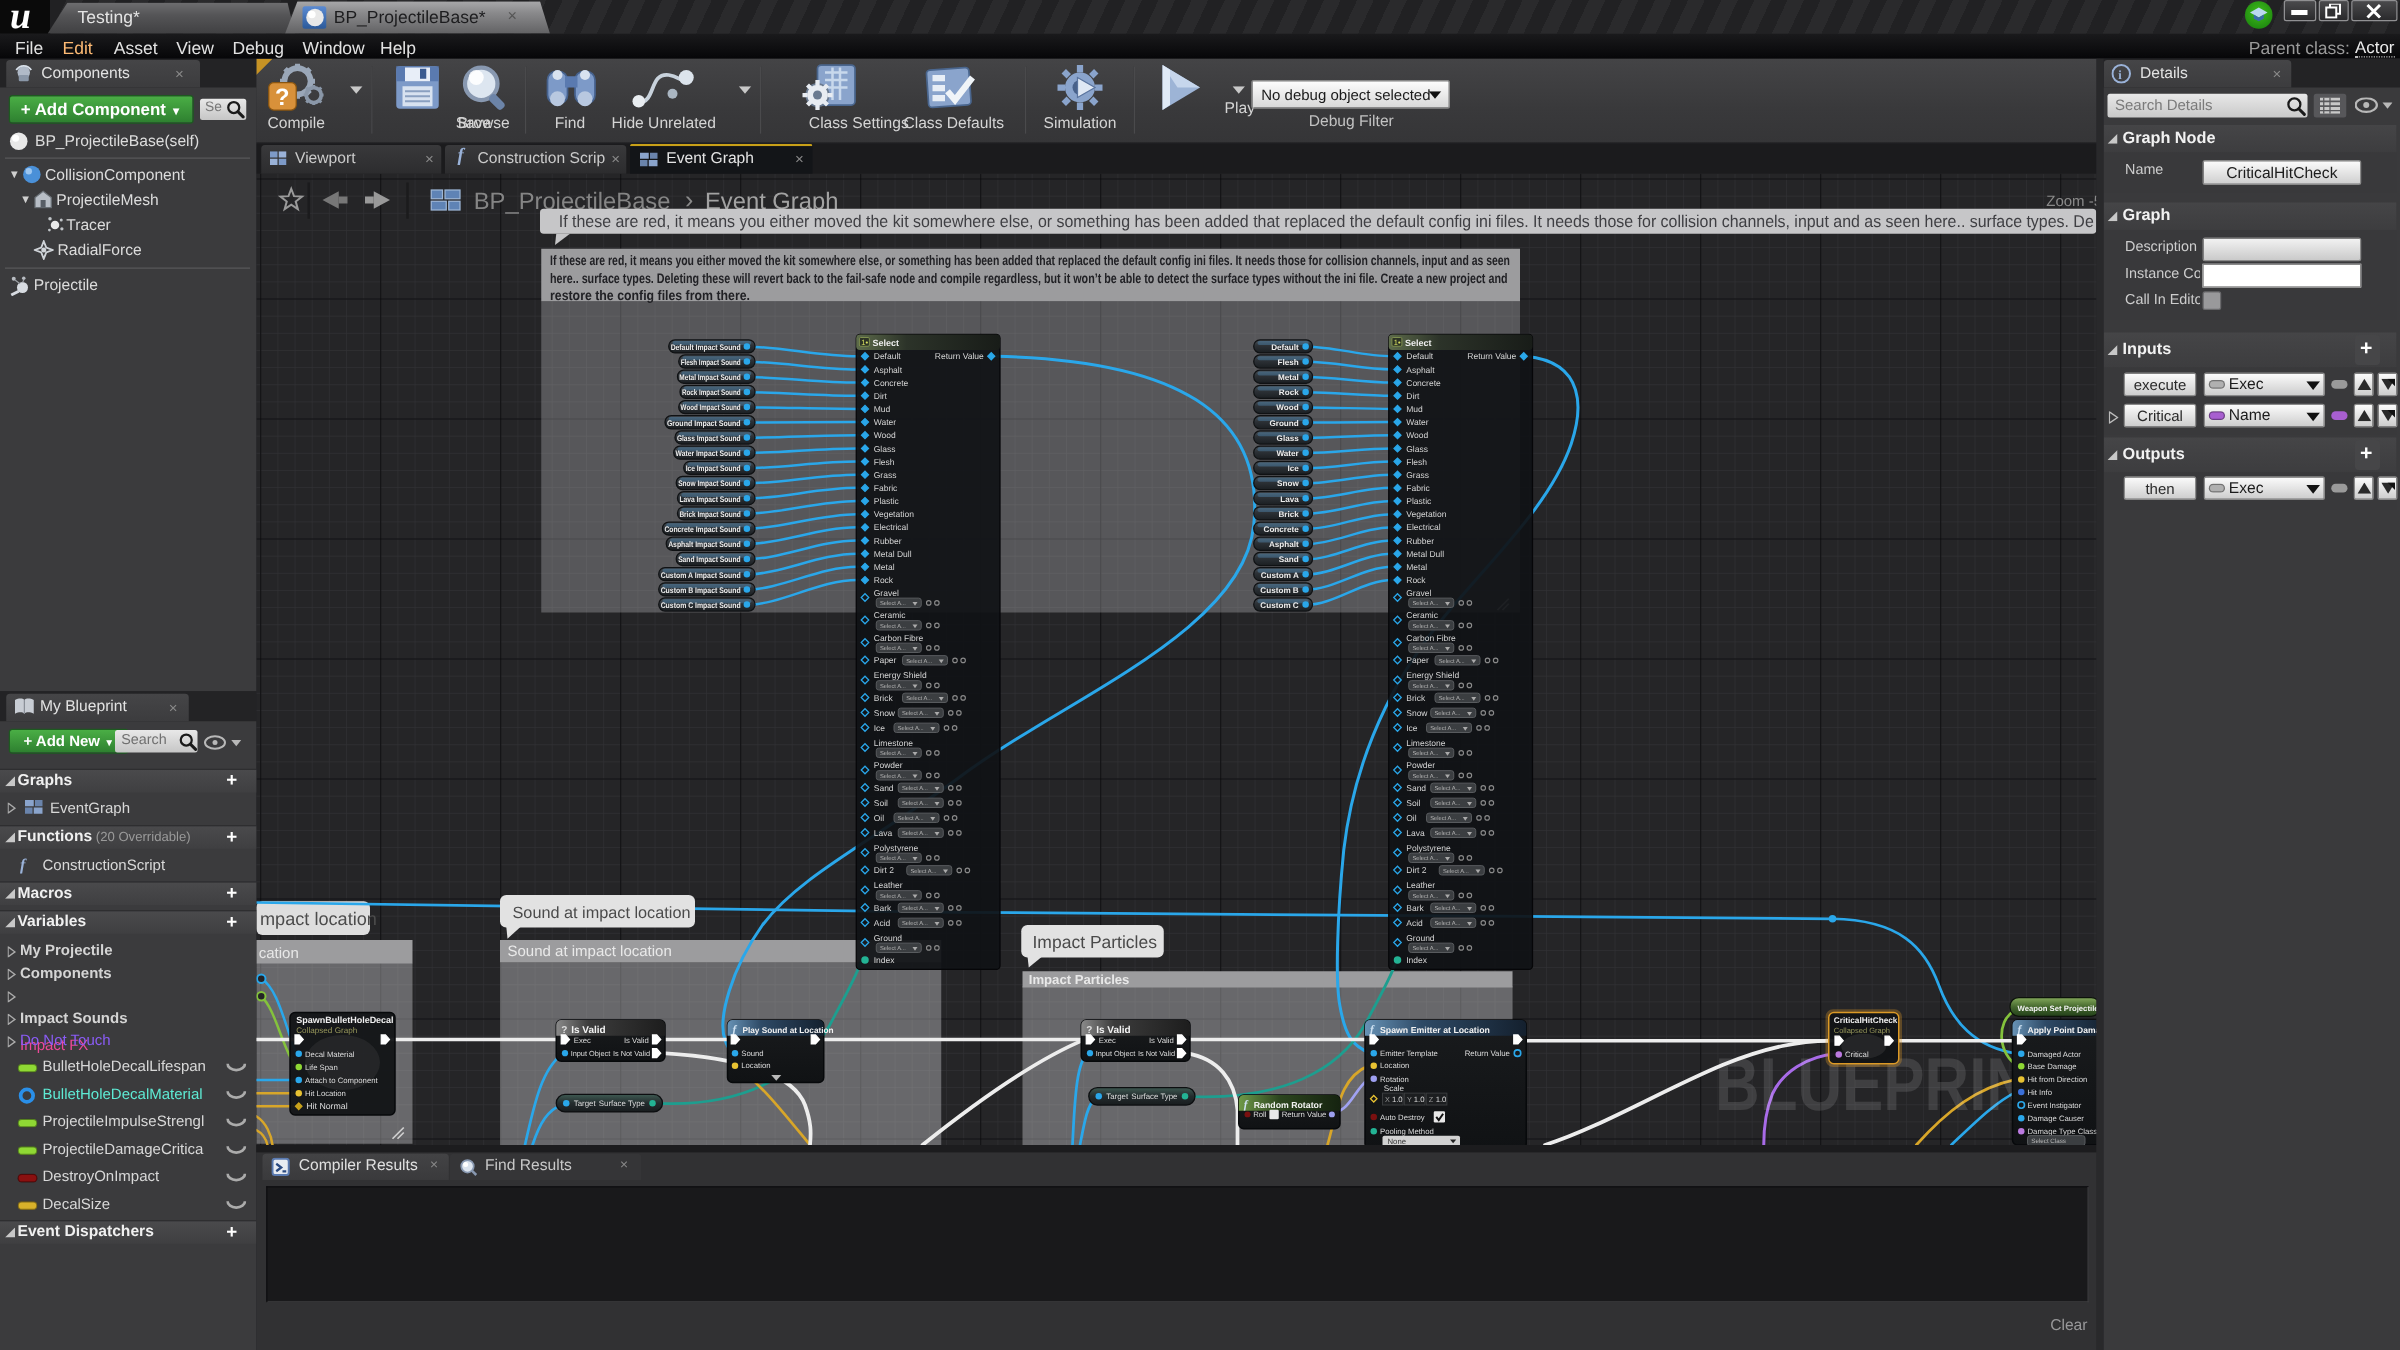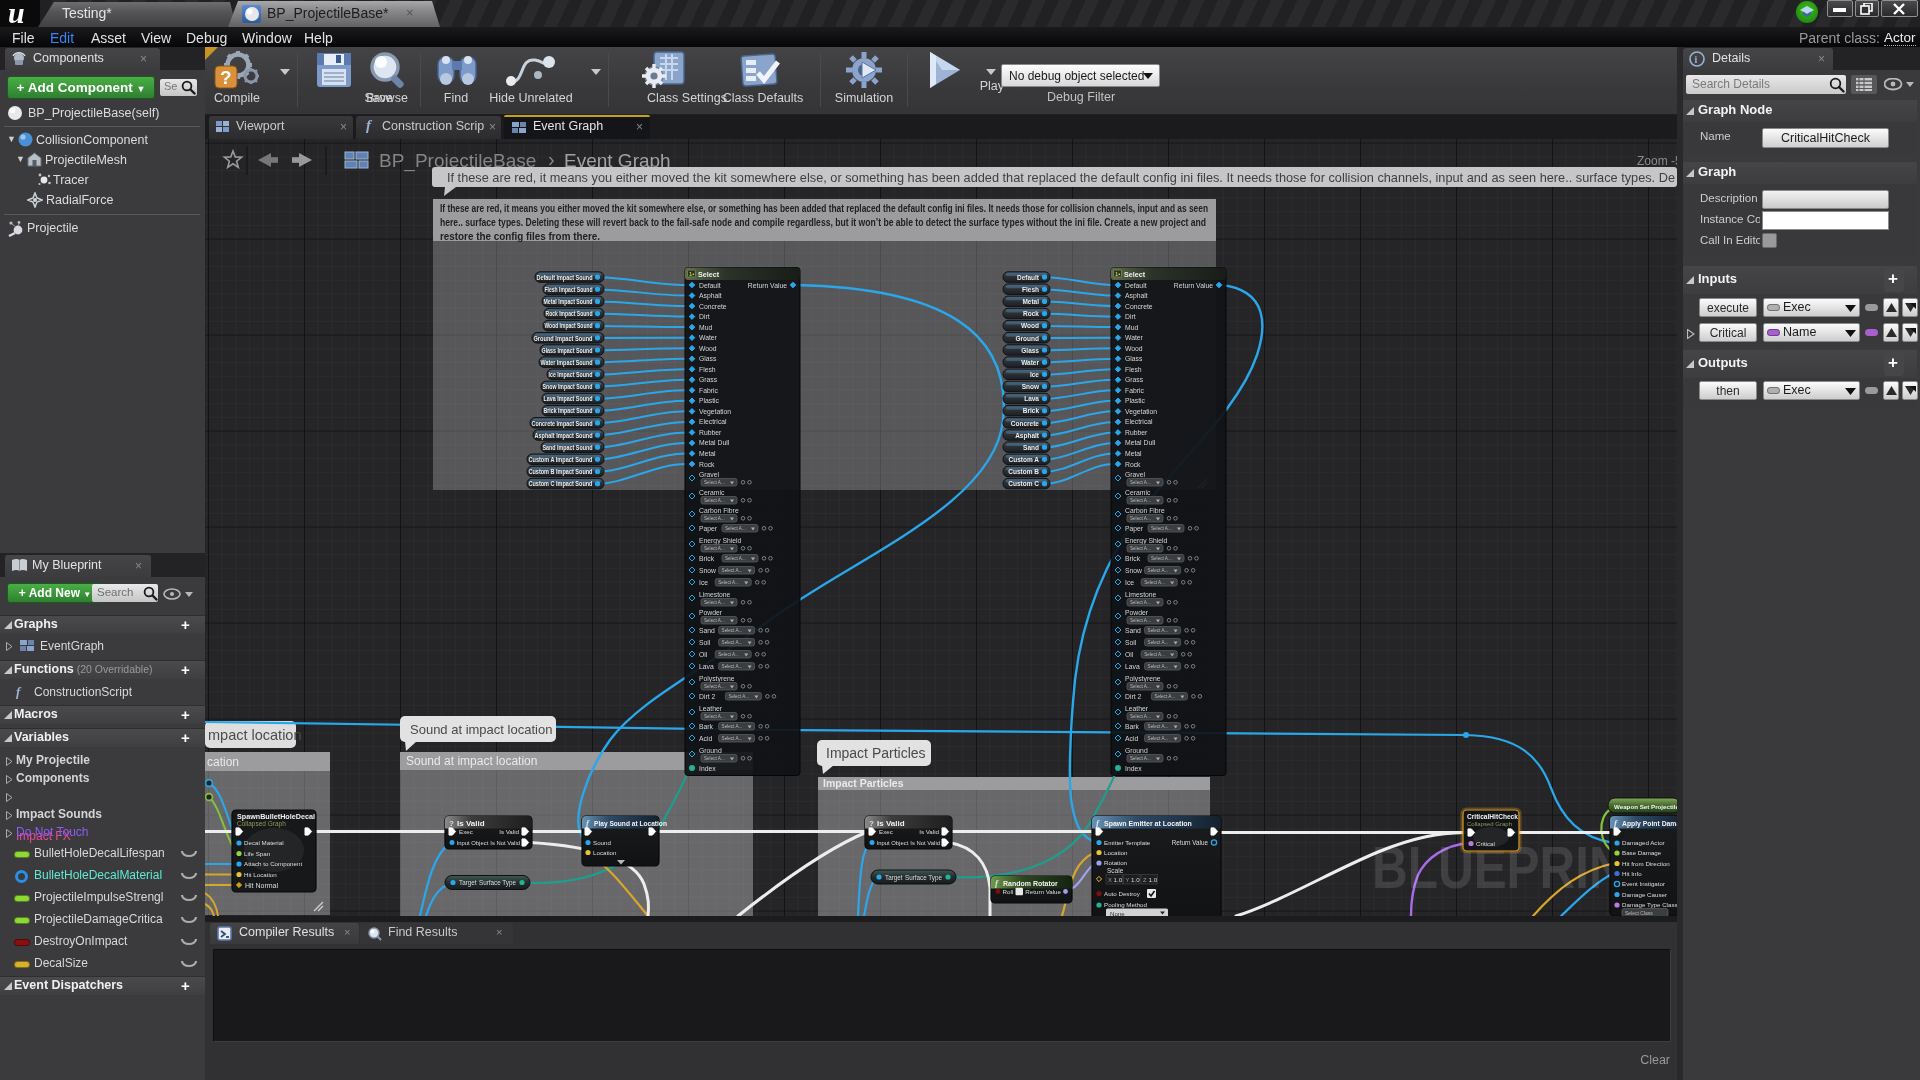--- a/index.html
+++ b/index.html
@@ -30,21 +30,21 @@
 <div class="abs" style="left:1833px;top:8px;width:13px;height:3.5px;background:#fff"></div>
 <svg class="abs" style="left:1860px;top:3px" width="16" height="12">
     <rect x="4" y="0" width="8" height="8" fill="none" stroke="#fff" stroke-width="1.6"></rect>
     <rect x="1" y="3" width="8" height="8" fill="#303032" stroke="#fff" stroke-width="1.6"></rect>
   </svg>
 <svg class="abs" style="left:1892px;top:3px" width="14" height="12">
     <path d="M2,1 L12,11 M12,1 L2,11" stroke="#fff" stroke-width="2.4"></path>
   </svg>
 <div class="abs" style="left:0;top:27px;width:1920px;height:20px;background:linear-gradient(#1a1a1c,#060608)"></div>
 <div class="abs" style="left:12px;top:30px;color:#e2e2e2;font-size:14px">File</div>
-<div class="abs" style="left:50px;top:30px;color:#3b82f6;font-size:14px">Edit</div>
+<div class="abs" style="left:50px;top:30px;color:#fdba74;font-size:14px">Edit</div>
 <div class="abs" style="left:91px;top:30px;color:#e2e2e2;font-size:14px">Asset</div>
 <div class="abs" style="left:141px;top:30px;color:#e2e2e2;font-size:14px">View</div>
 <div class="abs" style="left:186px;top:30px;color:#e2e2e2;font-size:14px">Debug</div>
 <div class="abs" style="left:242px;top:30px;color:#e2e2e2;font-size:14px">Window</div>
 <div class="abs" style="left:304px;top:30px;color:#e2e2e2;font-size:14px">Help</div>
 <div class="abs" style="left:1799px;top:30px;color:#9a9a9a;font-size:14px">Parent class:</div>
 <div class="abs" style="left:1884px;top:30px;color:#ececec;font-size:13.5px;border-bottom:1px dotted #bbb">Actor</div>
 <div class="abs" style="left:205px;top:47px;width:1475px;height:68px;background:linear-gradient(#444446,#39393b 60%,#353537);border-bottom:1px solid #202022"></div>
 <svg class="abs" style="left:205px;top:47px" width="13" height="13">
     <path d="M0,0 L13,0 L0,13 Z" fill="#c79324"></path>

